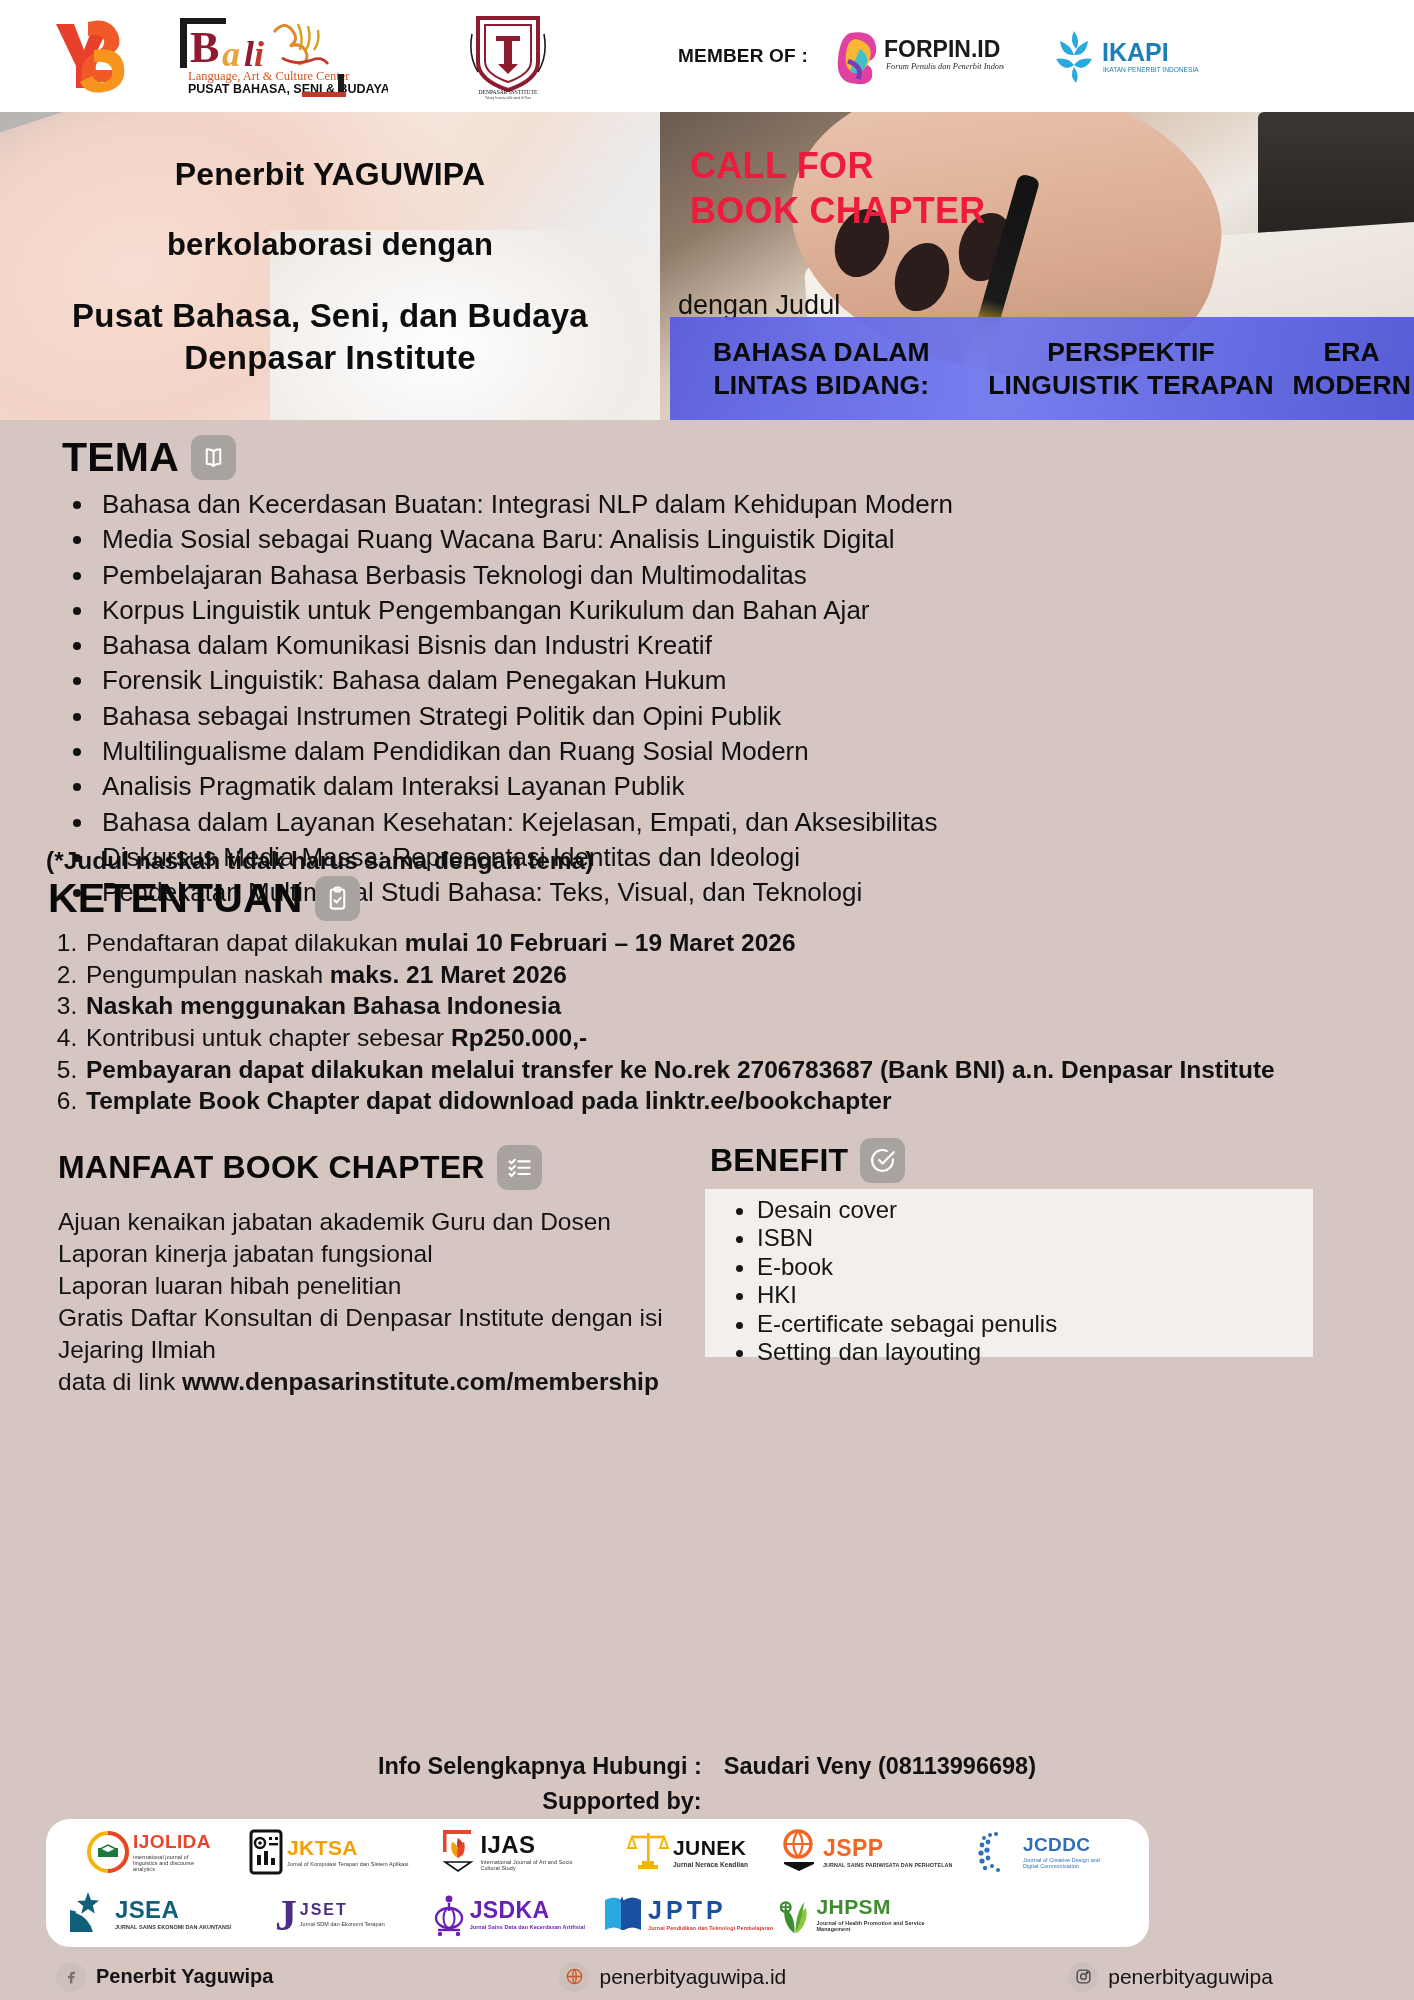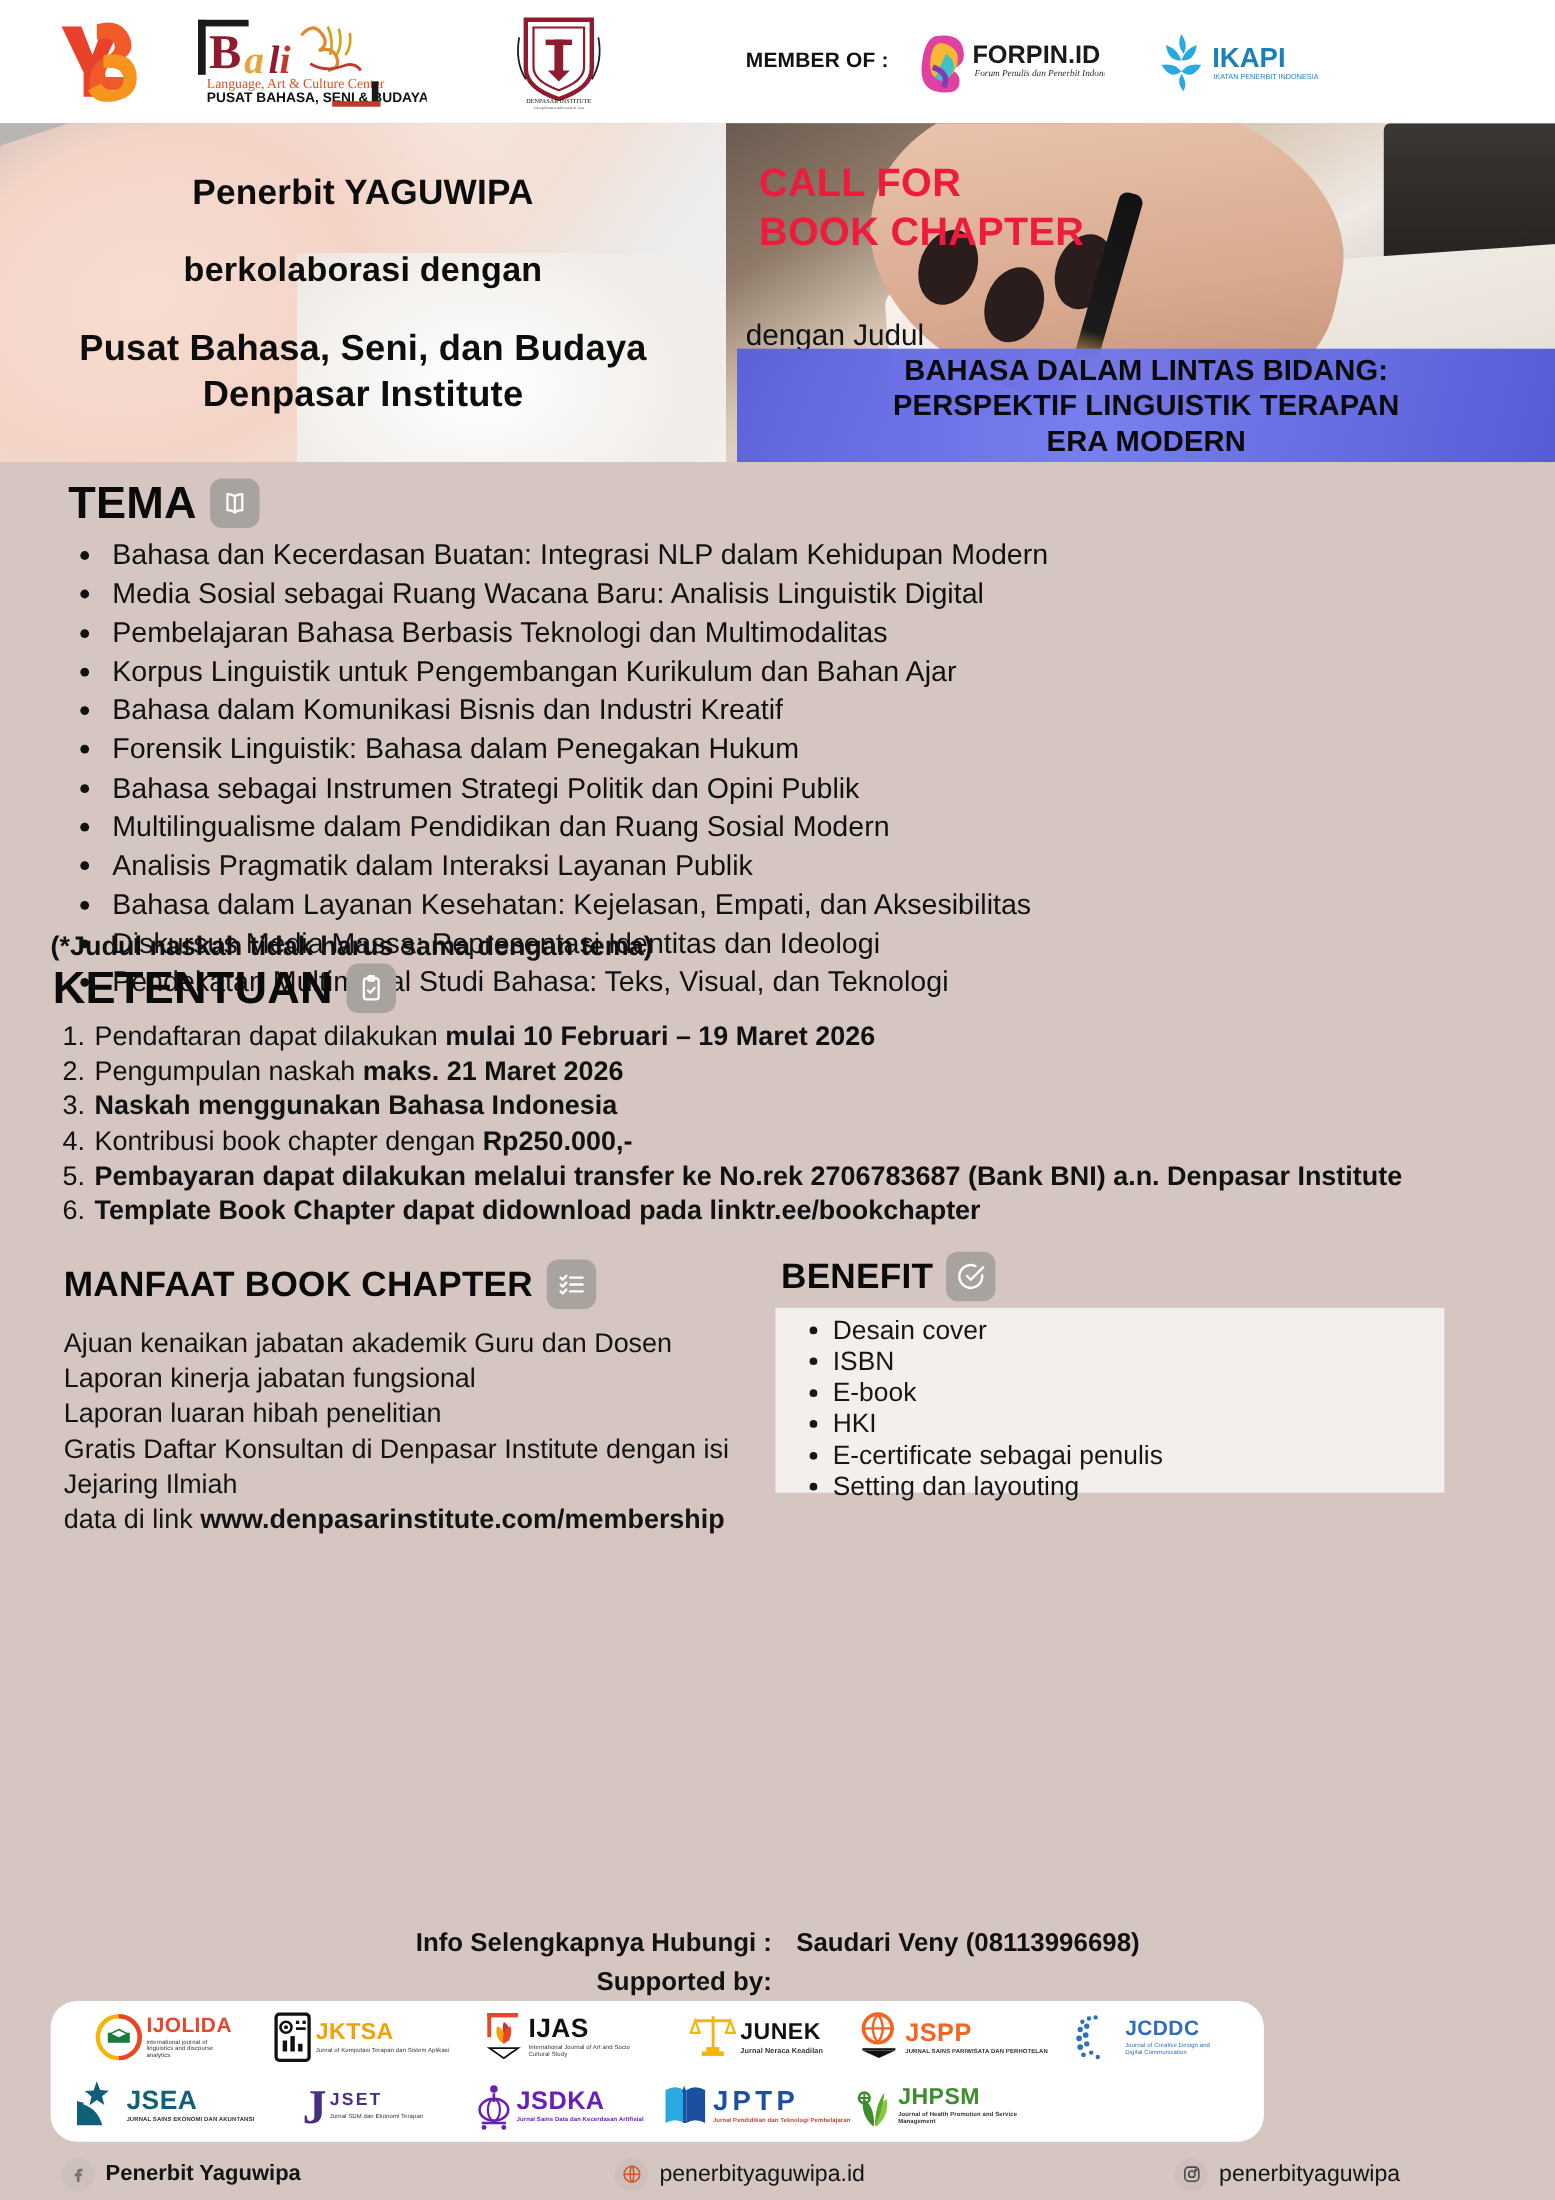--- a/index.html
+++ b/index.html
@@ -80,21 +80,21 @@
     color:#ef1b3c; font-weight:800; font-size:36px; line-height:1.24;
     letter-spacing:.3px;
   }
   .dengan-judul {
     position:absolute; left:18px; top:178px; z-index:6;
     color:#121212; font-size:27px; font-weight:400;
   }
   .title-box {
     position:absolute; left:10px; top:205px; width:744px; height:103px; z-index:6;
     background: linear-gradient(100deg, rgba(86,92,222,.93) 0%, rgba(110,118,240,.92) 45%, rgba(76,83,214,.93) 100%);
-    display:flex; flex-direction:column; align-items:center; justify-content:center;
+    display:flex; flex-direction:row; align-items:center; justify-content:center;
   }
   .title-box div {
     color:#0a0a0a; font-weight:800; font-size:26.5px; line-height:1.22; text-align:center;
     letter-spacing:.1px;
   }
 
   
   .body-area { position:absolute; left:0; top:420px; width:1414px; height:1360px; background:#d6c6c2; }
 
   .sec-head { display:flex; align-items:center; gap:12px; }
@@ -313,21 +313,21 @@
             <rect x="6" y="4" width="12" height="17" rx="2.2"></rect>
             <rect x="9.6" y="2.2" width="4.8" height="3.6" rx="1"></rect>
             <path d="M9.3 13.6l1.9 1.9 3.6-4"></path>
           </svg>
         </span>
       </div>
       <ol class="ket-list">
         <li><span>Pendaftaran dapat dilakukan </span><b>mulai 10 Februari –  19 Maret 2026</b></li>
         <li><span>Pengumpulan naskah </span><b>maks. 21 Maret 2026</b></li>
         <li><span></span><b>Naskah menggunakan Bahasa Indonesia</b></li>
-        <li><span>Kontribusi book chapter dengan </span><b>Rp250.000,-</b></li>
+        <li><span>Kontribusi untuk chapter sebesar </span><b>Rp250.000,-</b></li>
         <li><span></span><b>Pembayaran dapat dilakukan melalui transfer ke No.rek 2706783687 (Bank BNI) a.n. Denpasar Institute</b></li>
         <li><span></span><b>Template Book Chapter dapat didownload pada linktr.ee/bookchapter</b></li>
       </ol>
     </div>
 
     <div class="manfaat">
       <div class="sec-head">
         <h2>MANFAAT BOOK CHAPTER</h2>
         <span class="ic-badge">
           <svg width="27" height="27" viewBox="0 0 24 24" fill="none" stroke="#ffffff" stroke-width="1.9" stroke-linecap="round" stroke-linejoin="round">

